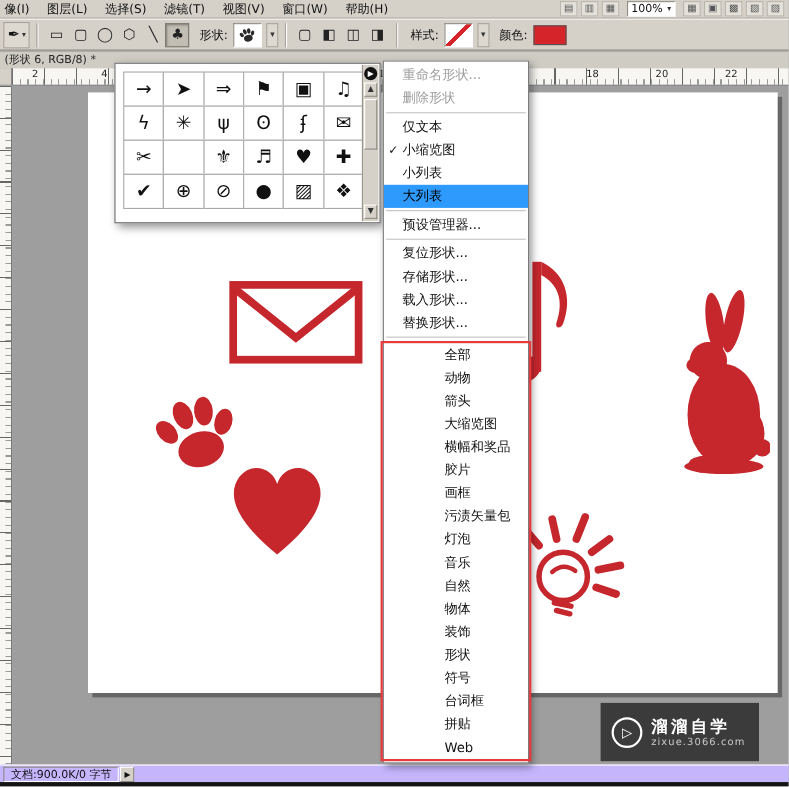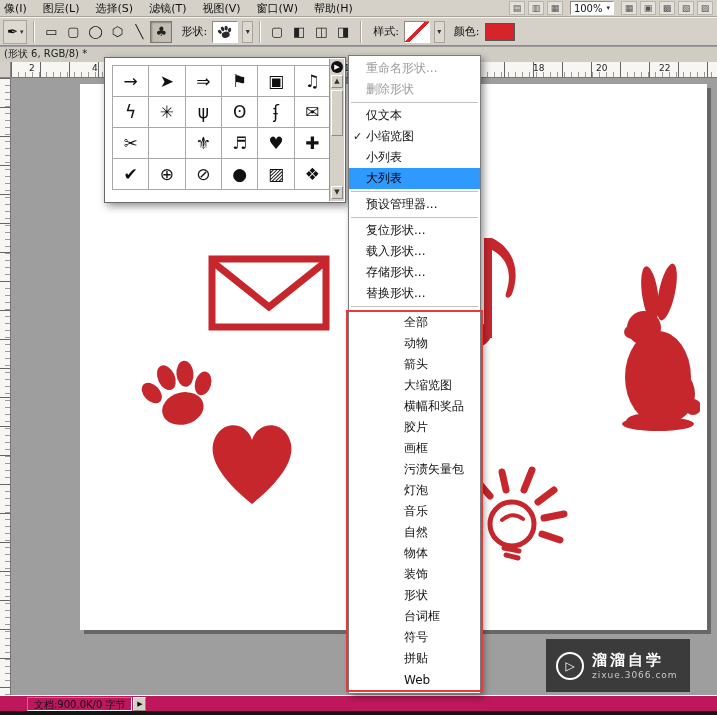--- a/index.html
+++ b/index.html
@@ -59,21 +59,21 @@
 
 .cmenu{position:absolute;left:348px;top:55px;width:133px;background:#fff;border:1px solid #7a7a7a;box-shadow:3px 3px 7px rgba(0,0,0,.4);z-index:7;padding:2px 0;font-size:12px;}
 .cm-item{height:21px;display:flex;align-items:center;padding-right:6px;cursor:default;}
 .cm-check{width:17px;flex:0 0 17px;text-align:center;font-size:11px;}
 .cm-item.disabled{color:#9c9c9c;}
 .cm-item.selected{background:var(--highlight-blue,#2e9afe);color:#000000;}
 .cm-sep{height:1px;background:#c2c2c2;margin:2px 2px;}
 .cm-group.annotated{border:2px solid var(--accent-red,#e8393d);margin:3px -3px -1px;padding-left:39px;}
 
 
-.status-bar{position:absolute;left:0;top:695px;right:0;height:16px;background:#be185d;border-top:1px solid #fff;display:flex;align-items:center;font-size:10px;z-index:5;padding-left:24px;}
+.status-bar{position:absolute;left:0;top:695px;right:0;height:16px;background:#c4b5fd;border-top:1px solid #fff;display:flex;align-items:center;font-size:10px;z-index:5;}
 .status-field{margin-left:3px;height:14px;line-height:13px;padding:0 6px;border:1px solid;border-color:#8e8a83 #fff #fff #8e8a83;}
 .status-arrow{width:13px;height:14px;font-size:7px;text-align:center;line-height:13px;border:1px solid;border-color:#fff #8e8a83 #8e8a83 #fff;background:#d5d1c9;margin-left:1px;}
 .bottom-strip{position:absolute;left:0;top:711px;right:0;height:4px;background:#151515;z-index:8;}
 .watermark{position:absolute;left:546px;top:639px;width:144px;height:53px;background:#3b3b3b;display:flex;align-items:center;padding:0 10px;gap:8px;z-index:3;}
 .wm-logo{width:28px;height:28px;border:2px solid #fff;border-radius:50%;color:#fff;font-size:12px;display:flex;align-items:center;justify-content:center;flex:0 0 28px;}
 .wm-title{display:block;color:#fff;font-size:15px;font-weight:bold;letter-spacing:3px;}
 .wm-url{display:block;color:#c9c9c9;font-size:9px;letter-spacing:1px;text-align:right;}
 </style>
 </head>
 <body style="--shape-red: #c5272d; --swatch-red: #d6242b; --accent-red: #e8393d; --highlight-blue: #2e9afe;">
@@ -286,25 +286,25 @@
       </div>
     </div>
     <div class="cm-sep"></div>
     <div class="cm-group">
       <div class="cm-item">
         <span class="cm-check"></span>
         <span class="cm-label">复位形状...</span>
       </div>
       <div class="cm-item">
         <span class="cm-check"></span>
+        <span class="cm-label">存储形状...</span>
+      </div>
+      <div class="cm-item">
+        <span class="cm-check"></span>
         <span class="cm-label">载入形状...</span>
-      </div>
-      <div class="cm-item">
-        <span class="cm-check"></span>
-        <span class="cm-label">存储形状...</span>
       </div>
       <div class="cm-item">
         <span class="cm-check"></span>
         <span class="cm-label">替换形状...</span>
       </div>
     </div>
     <div class="cm-sep"></div>
     <div class="cm-group annotated">
       <div class="cm-item">
         <span class="cm-check"></span>
@@ -357,25 +357,25 @@
       <div class="cm-item">
         <span class="cm-check"></span>
         <span class="cm-label">装饰</span>
       </div>
       <div class="cm-item">
         <span class="cm-check"></span>
         <span class="cm-label">形状</span>
       </div>
       <div class="cm-item">
         <span class="cm-check"></span>
+        <span class="cm-label">符号</span>
+      </div>
+      <div class="cm-item">
+        <span class="cm-check"></span>
         <span class="cm-label">台词框</span>
-      </div>
-      <div class="cm-item">
-        <span class="cm-check"></span>
-        <span class="cm-label">符号</span>
       </div>
       <div class="cm-item">
         <span class="cm-check"></span>
         <span class="cm-label">拼贴</span>
       </div>
       <div class="cm-item">
         <span class="cm-check"></span>
         <span class="cm-label">Web</span>
       </div>
     </div>

